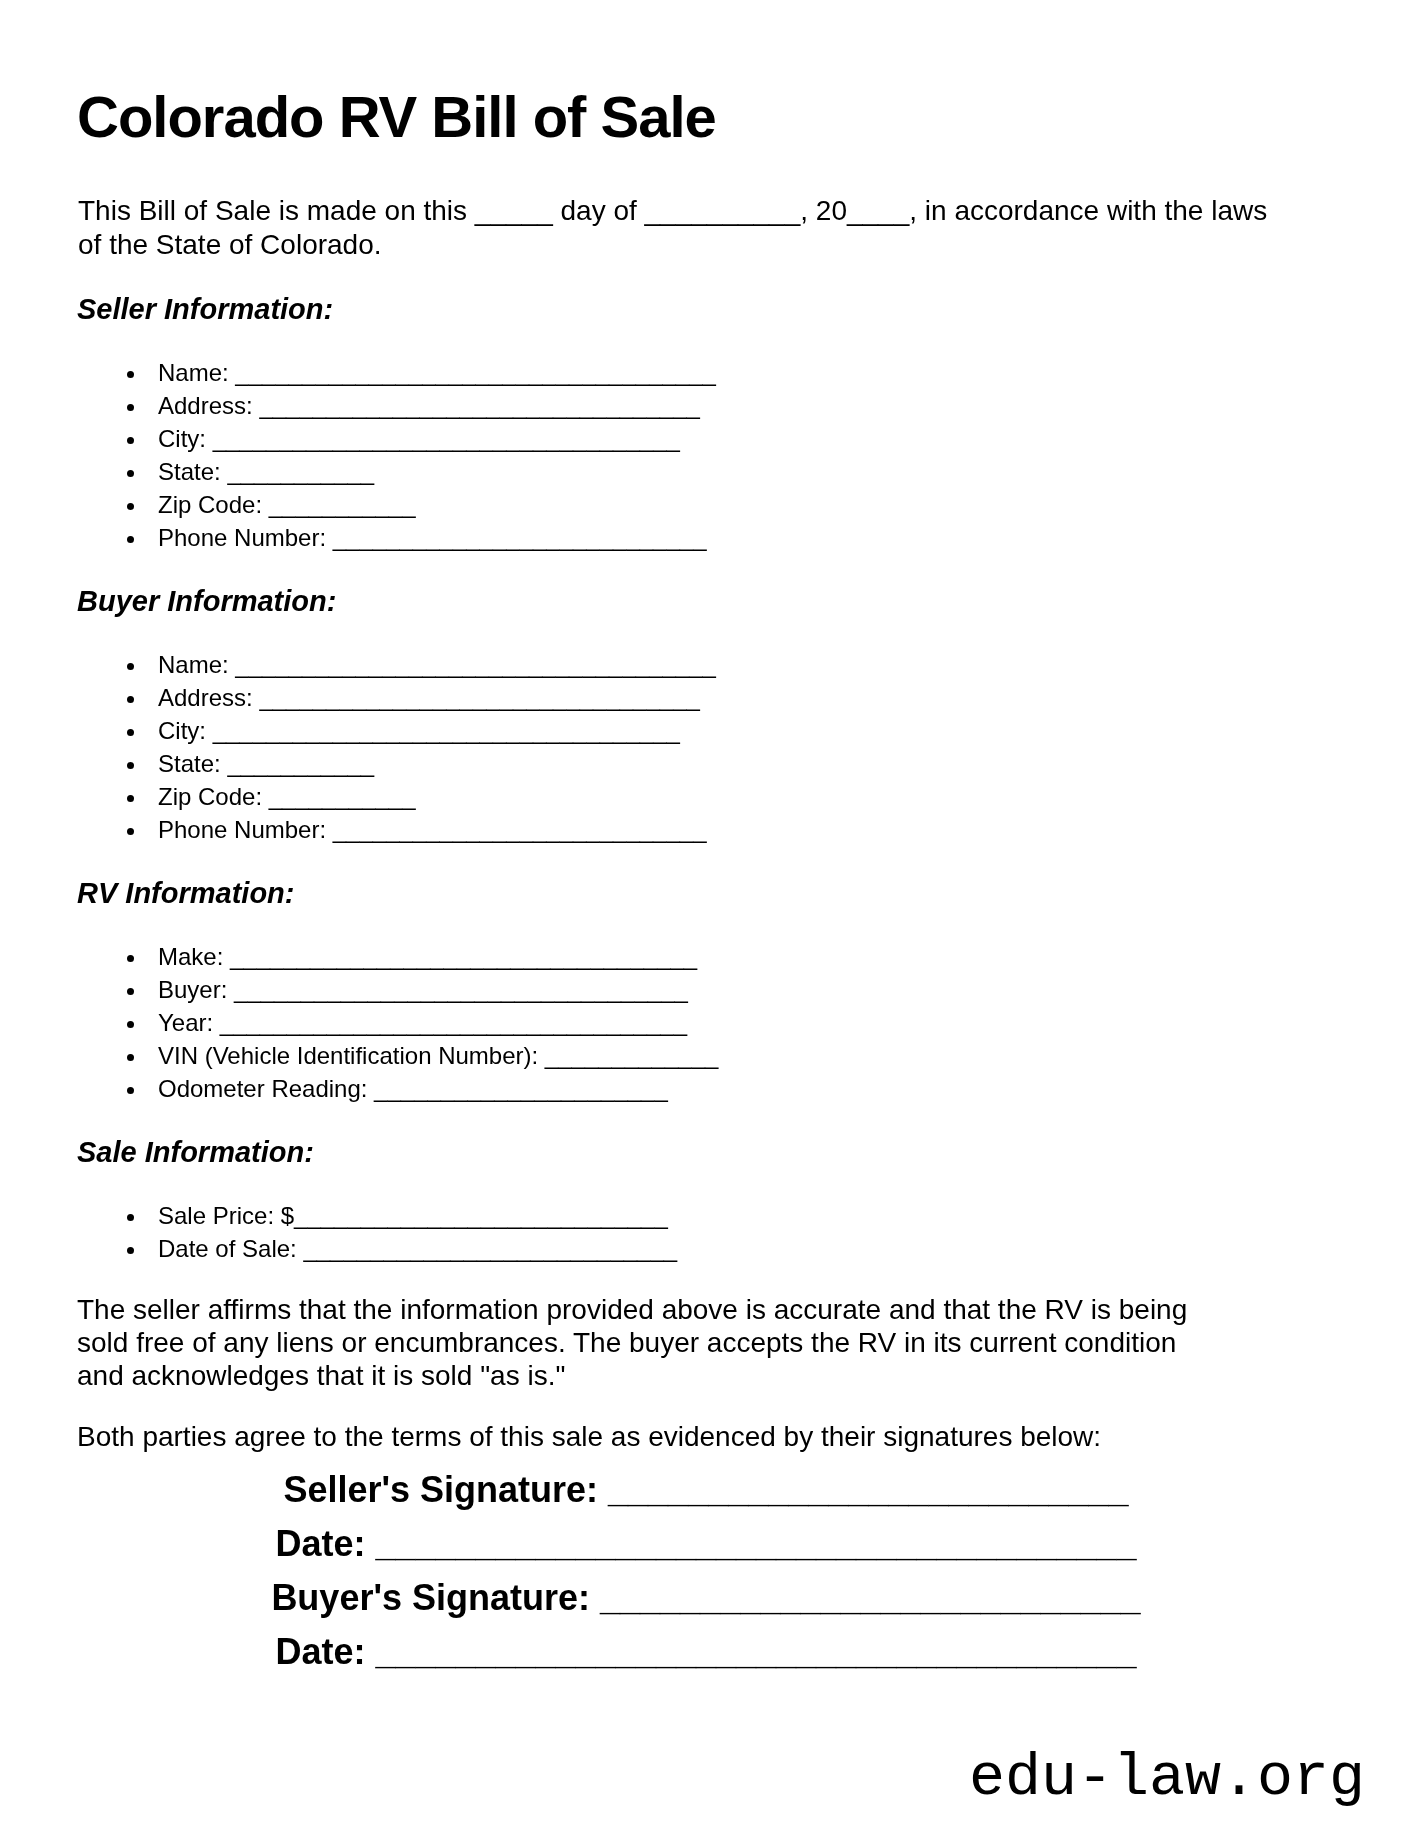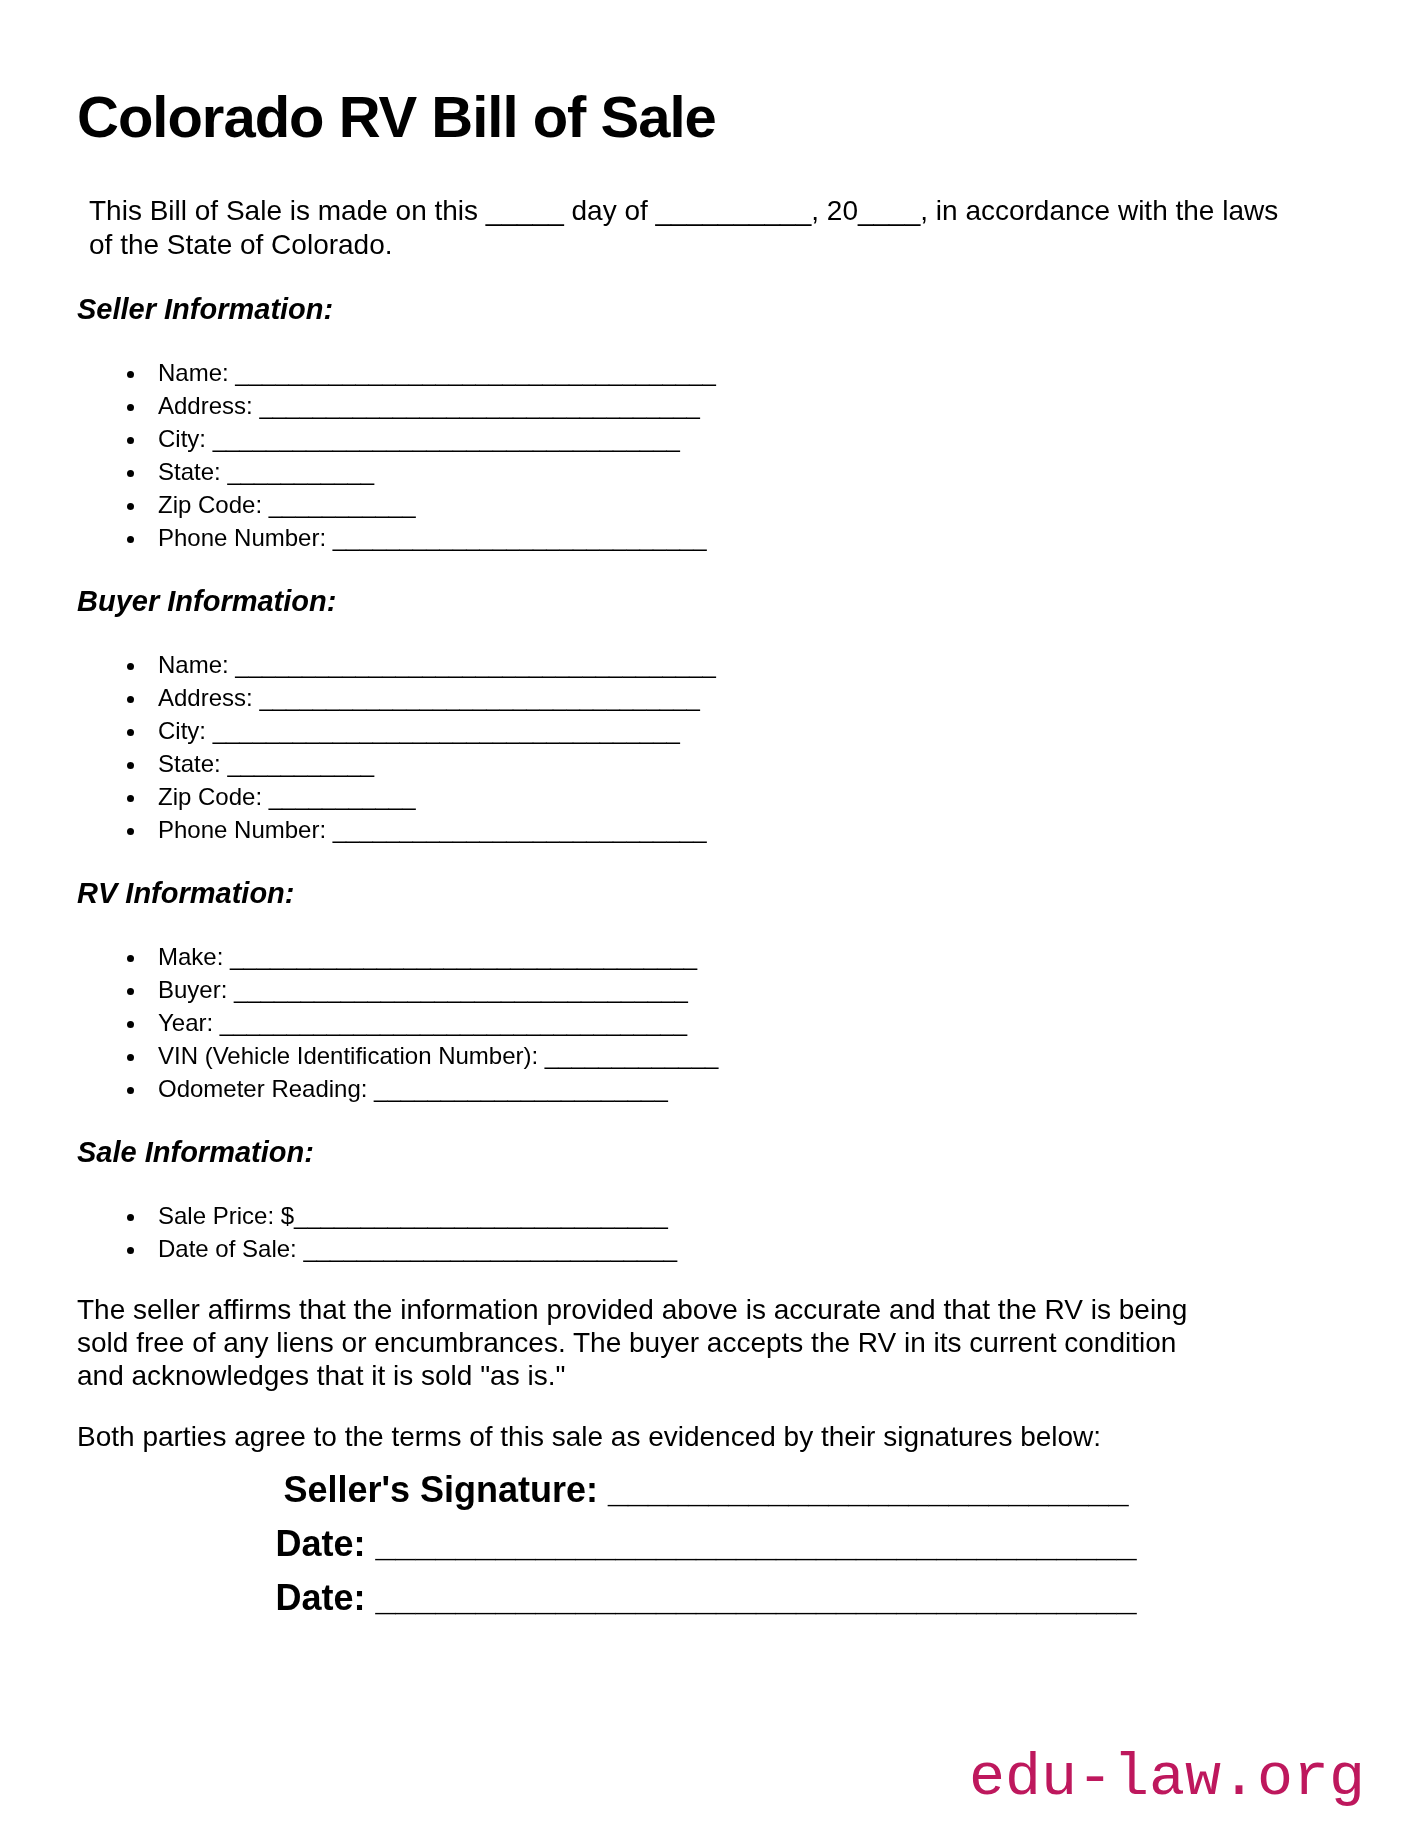--- a/index.html
+++ b/index.html
@@ -25,21 +25,21 @@
   p.body-par {
     font-size: 28px;
     line-height: 33px;
     white-space: pre-line;
     margin: 28px 0 0 0;
   }
   p.intro-par {
     font-size: 28px;
     line-height: 34px;
     white-space: pre-line;
-    margin: 12px;
+    margin: 1px;
   }
   section.form-section h2 {
     font-size: 29px;
     font-weight: bold;
     line-height: 34px;
     margin: 30px 0 0 0;
     font-style: italic;
   }
   section.form-section ul {
     list-style: disc;
@@ -61,21 +61,21 @@
   .sections-wrap { margin-top: 30px; }
   .agreement-par { margin-top: 28px; }
   .sig-block { margin-top: 16px; }
   .site-footer {
     position: absolute;
     right: 43px;
     bottom: 20px;
     font-family: "Liberation Mono", monospace;
     font-size: 60px;
     font-weight: normal;
-    color: #be185d;
+    color: #000000;
     white-space: nowrap;
   }
 </style>
 </head>
 <body>
 
 <div class="page">
   <h1 class="doc-title">Colorado RV Bill of Sale</h1>
 
   <p class="intro-par">This Bill of Sale is made on this _____ day of __________, 20____, in accordance with the laws
@@ -125,17 +125,18 @@
 
   <p class="body-par">The seller affirms that the information provided above is accurate and that the RV is being
 sold free of any liens or encumbrances. The buyer accepts the RV in its current condition
 and acknowledges that it is sold "as is."</p>
 
   <p class="body-par agreement-par">Both parties agree to the terms of this sale as evidenced by their signatures below:</p>
 
   <div class="sig-block" id="signatures">
       <p class="sig-row">Seller's Signature: __________________________</p>
       <p class="sig-row">Date: ______________________________________</p>
+      <p class="sig-row">Buyer's Signature: ___________________________</p>
       <p class="sig-row">Date: ______________________________________</p>
     </div>
 
   <div class="site-footer">edu-law.org</div>
 </div>
 
 </body></html>

